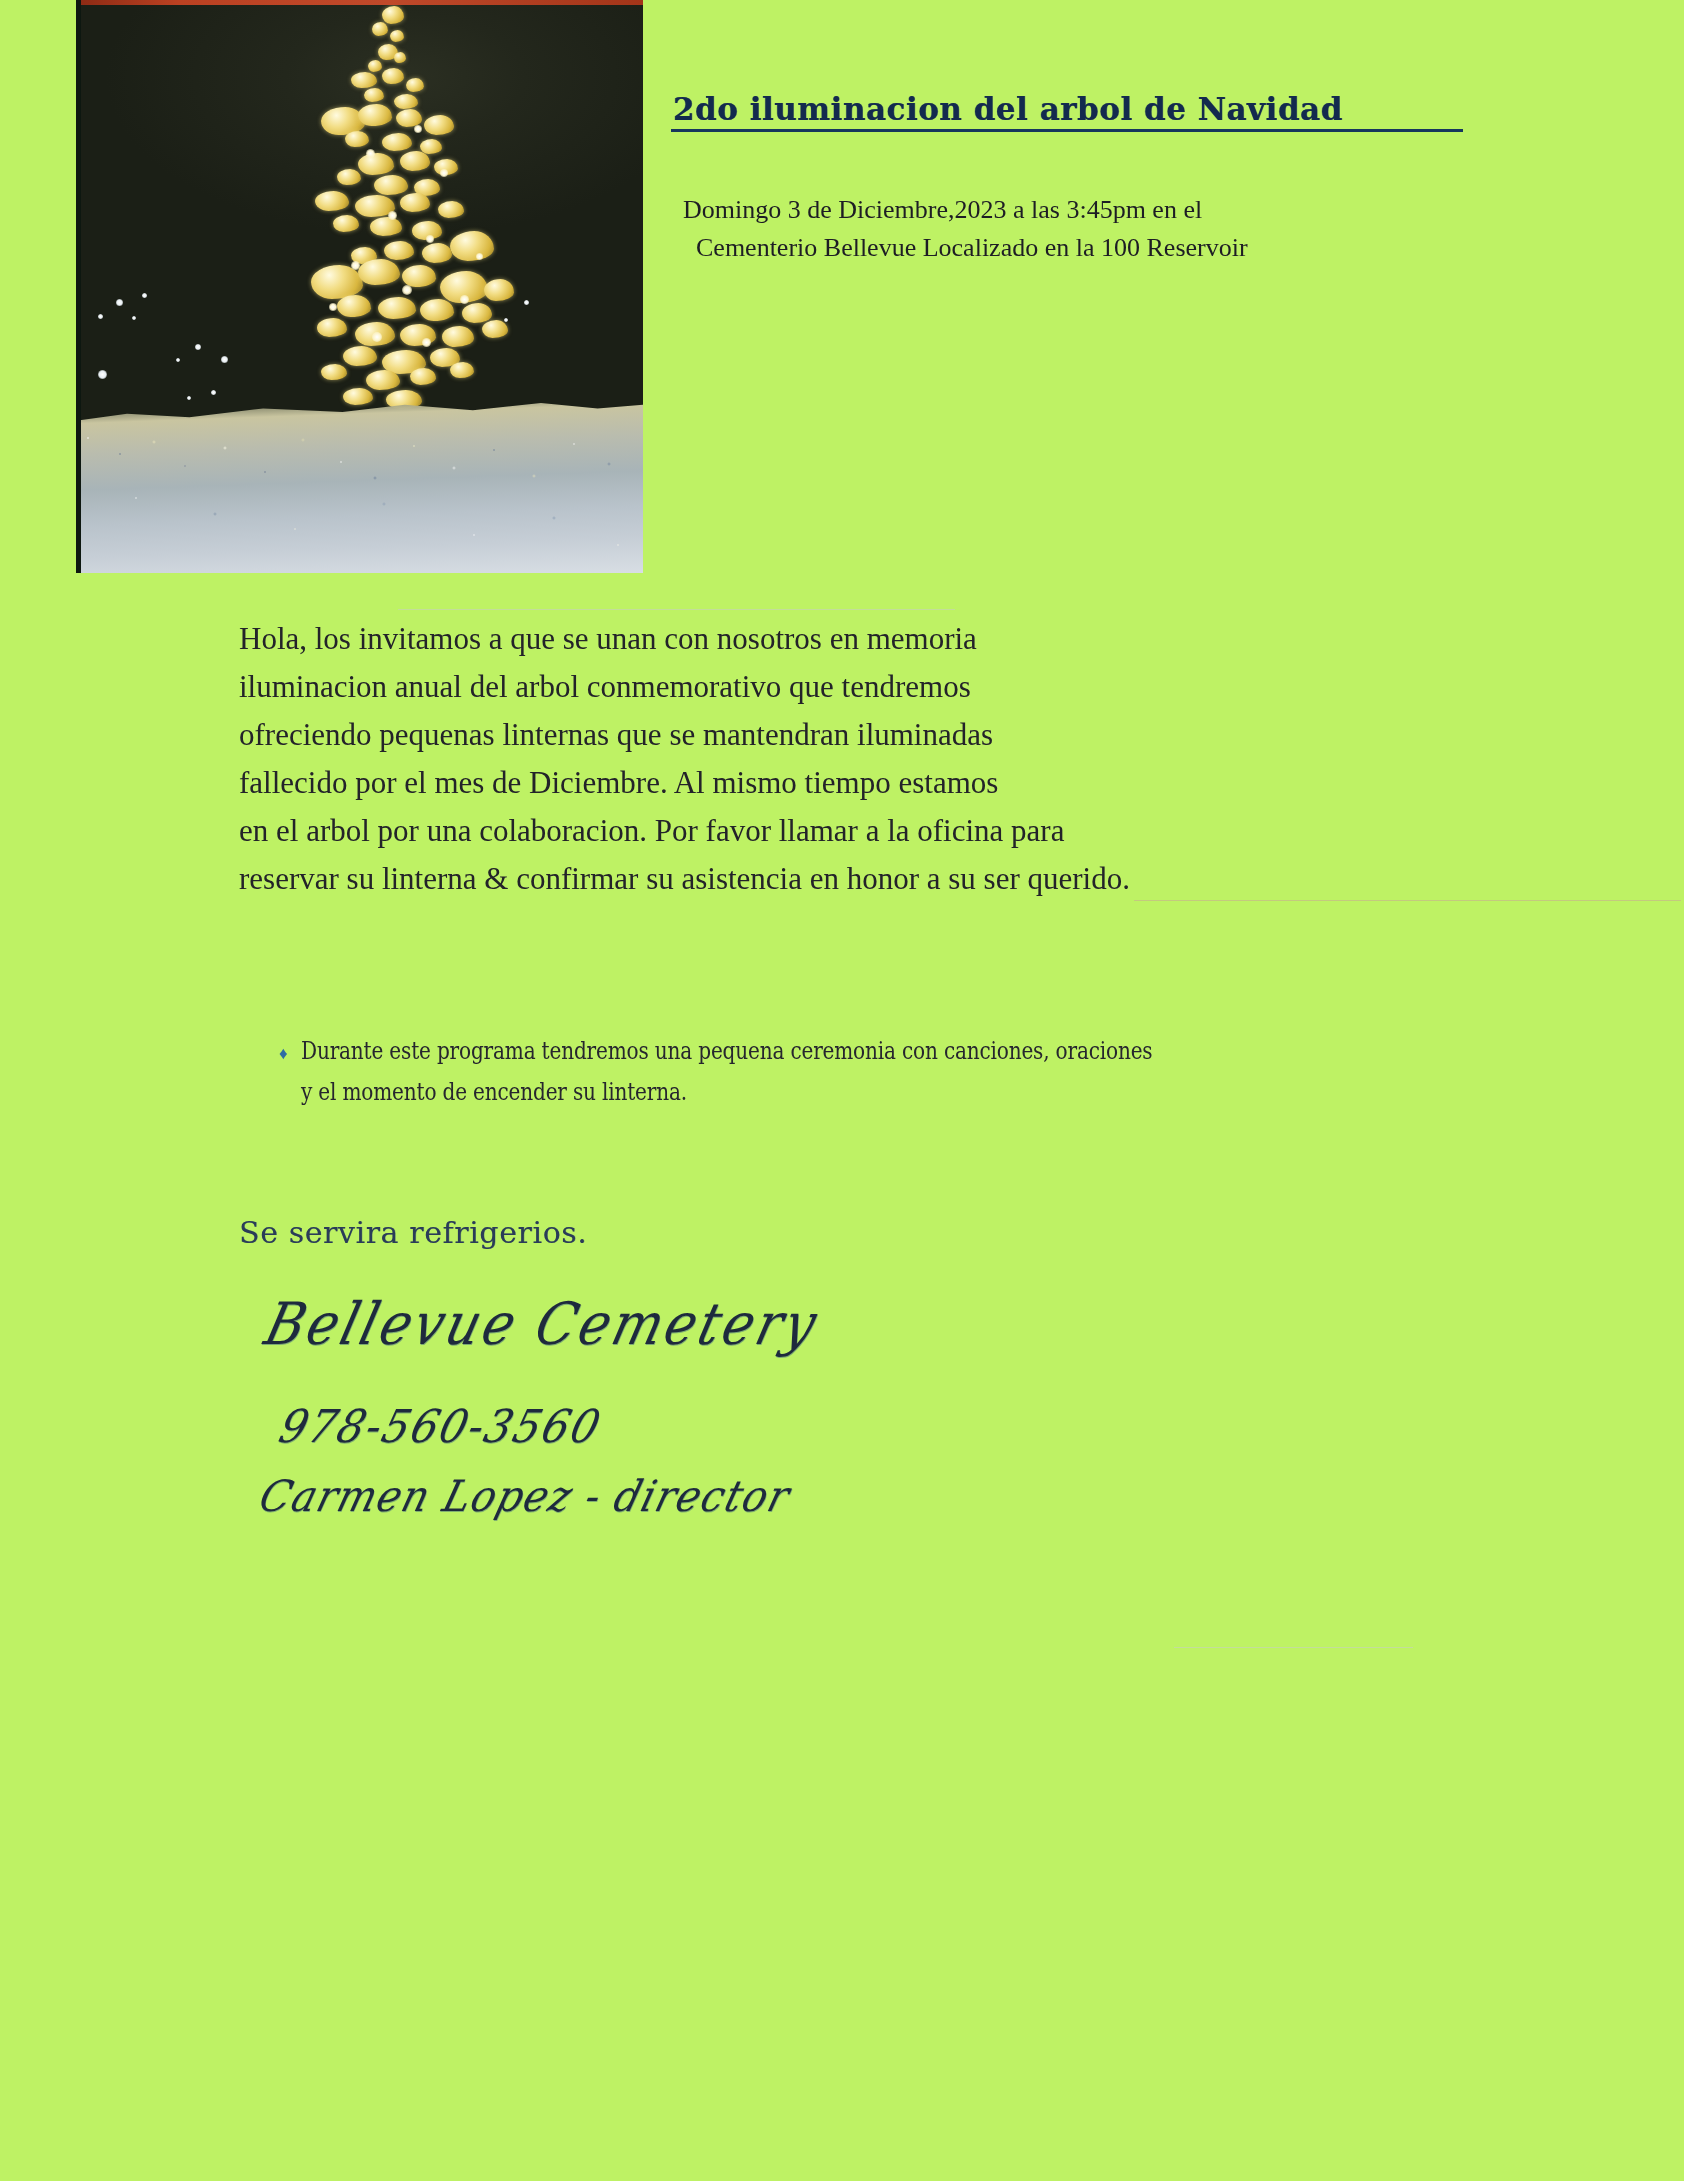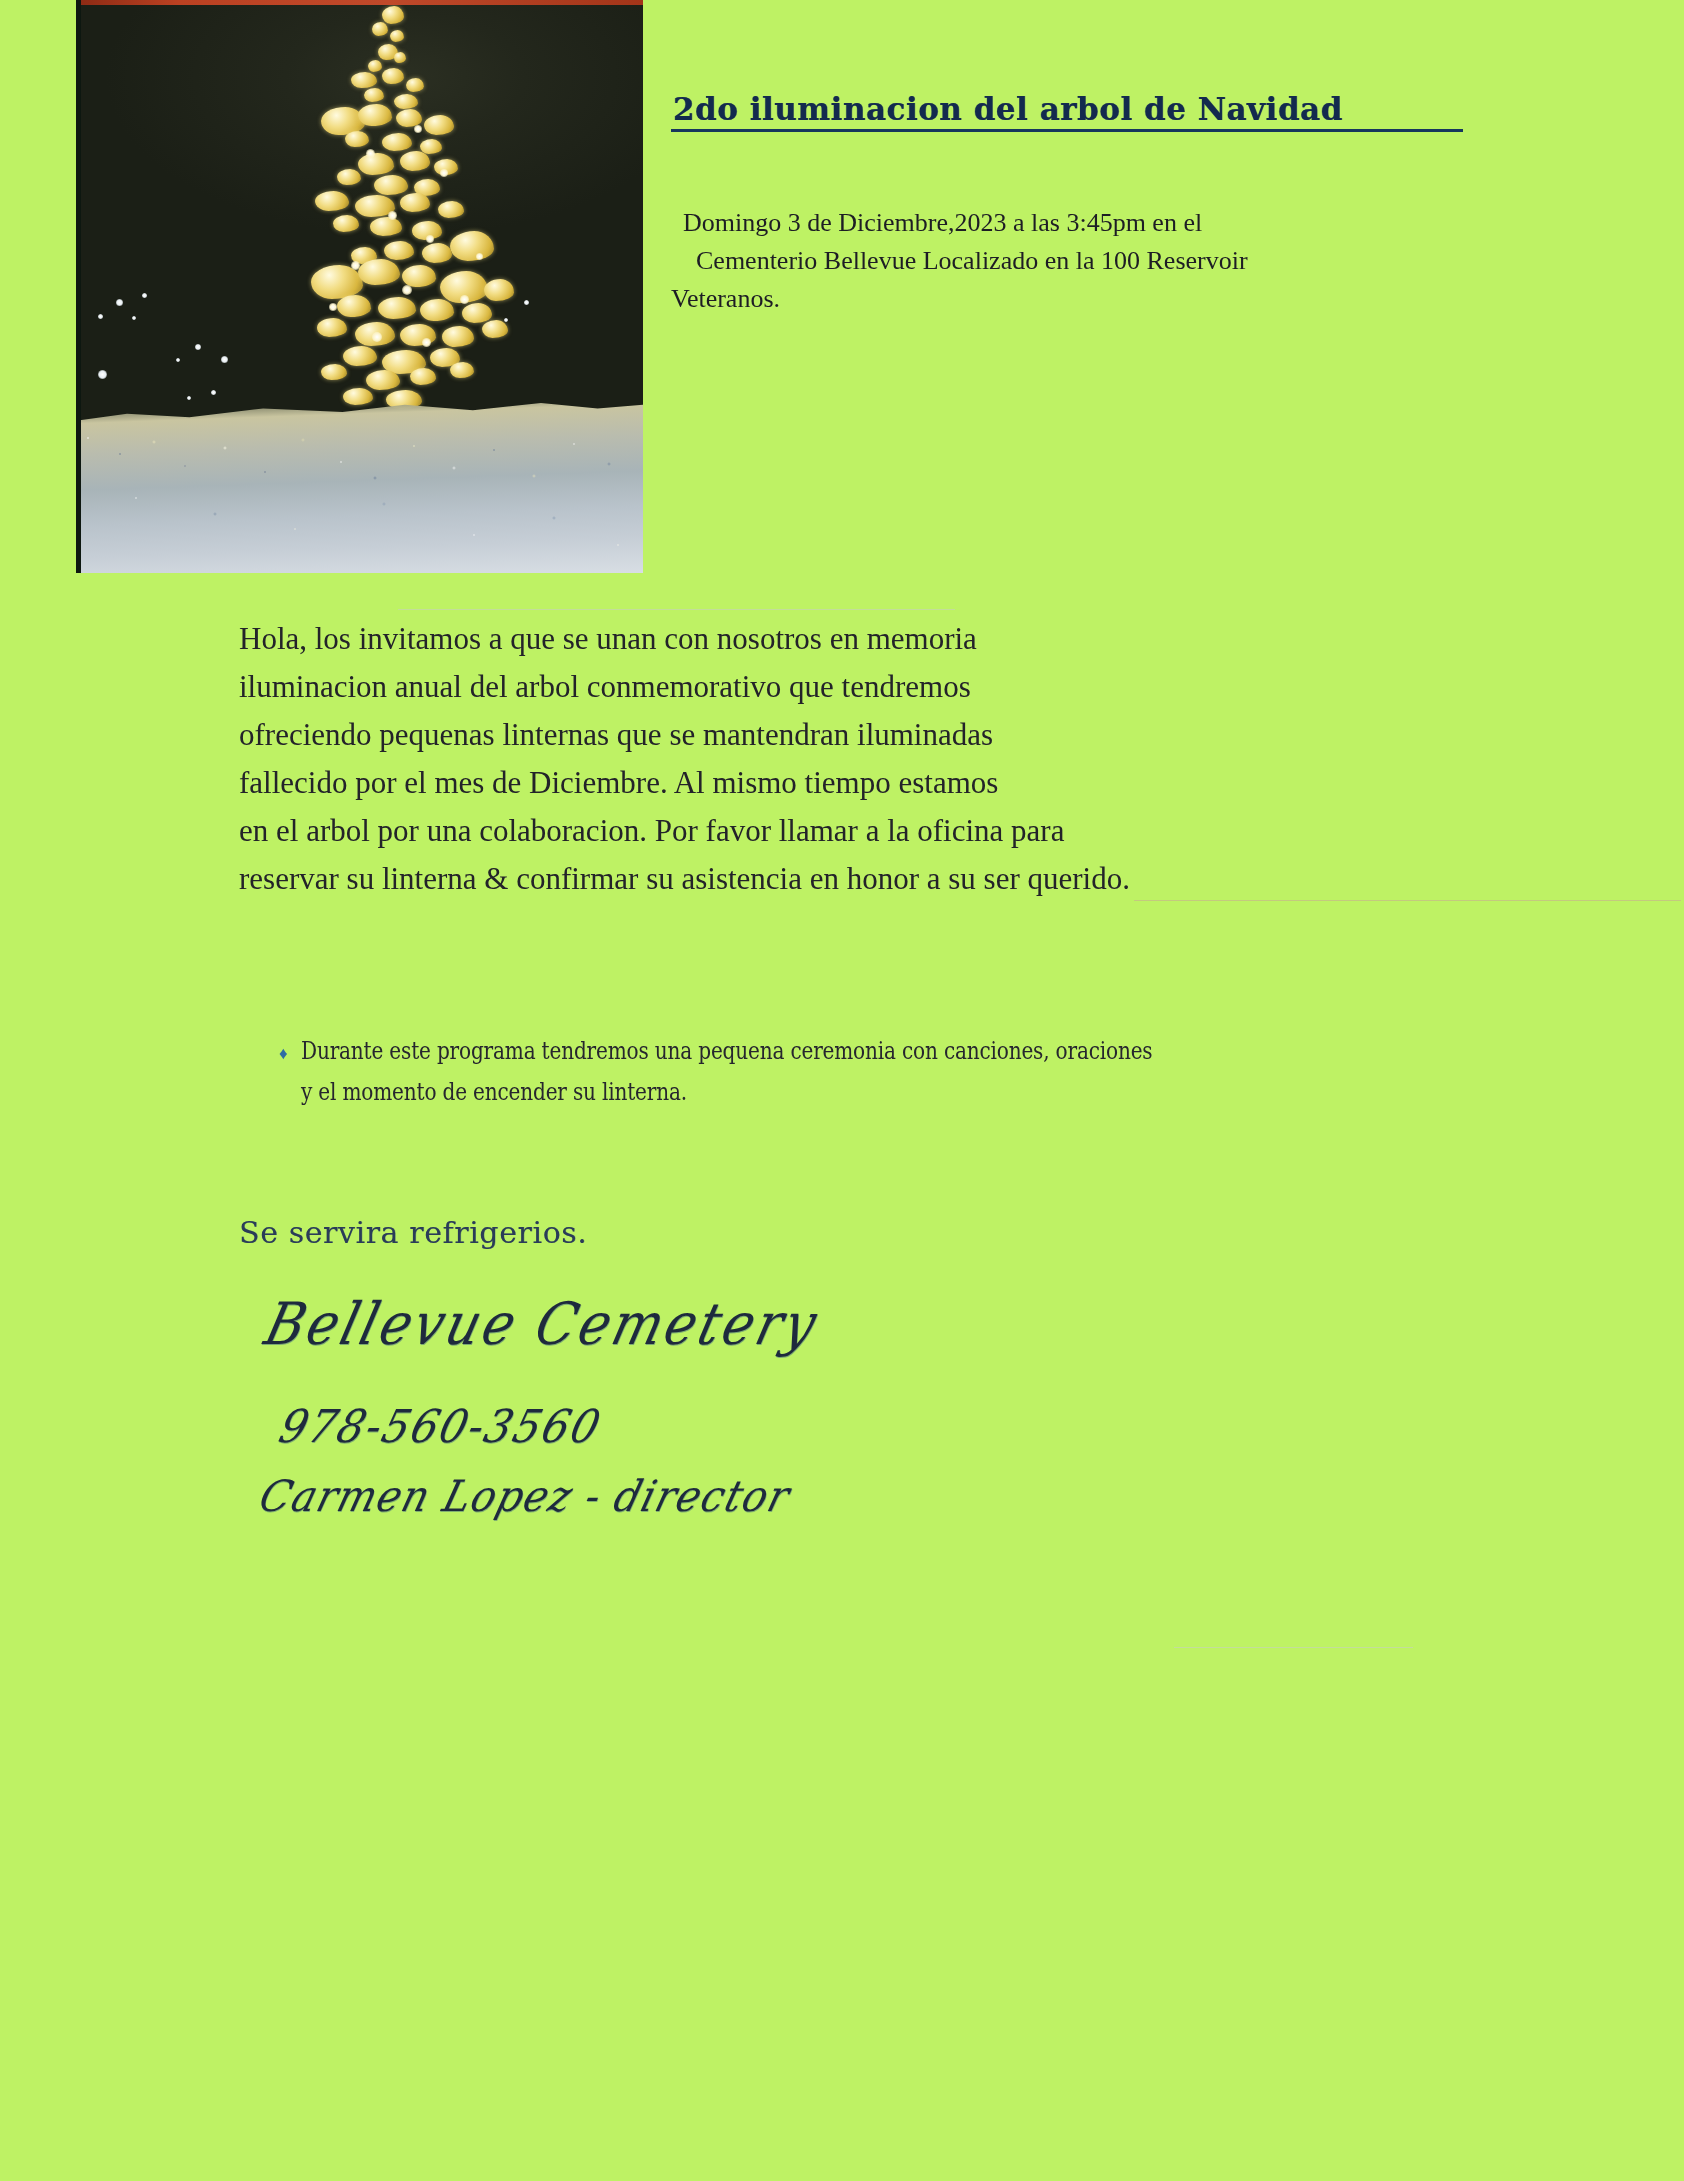--- a/index.html
+++ b/index.html
@@ -160,21 +160,21 @@
     top: 129px;
     width: 792px;
     height: 3px;
     background: #17365d;
   }
 
   
   #details {
     position: absolute;
     left: 683px;
-    top: 204px;
+    top: 191px;
     width: 816px;
     font-family: "Liberation Serif", serif;
     font-size: 26px;
     line-height: 38px;
     color: #1d1d24;
   }
   #details .d-line { white-space: nowrap; }
   #details .d-line.indent { margin-left: 13px; }
   #details .d-line.out { margin-left: -12px; }
 
@@ -380,21 +380,20 @@
     <div class="topstrip"></div>
     <div class="leftedge"></div>
   </div>
 
   <div id="headline">2do iluminacion del arbol de Navidad</div>
   <div id="headline-rule"></div>
 
   <div id="details">
     <div class="d-line">Domingo 3 de Diciembre,2023 a las 3:45pm en el</div>
     <div class="d-line indent">Cementerio Bellevue Localizado en la 100 Reservoir</div>
-    <div class="d-line out">Veteranos.</div>
   </div>
 
   <div id="bodytext">
     <div class="b-line">Hola, los invitamos a que se unan con nosotros en memoria</div>
     <div class="b-line">iluminacion anual del arbol conmemorativo que tendremos</div>
     <div class="b-line">ofreciendo pequenas linternas que se mantendran iluminadas</div>
     <div class="b-line">fallecido por el mes de Diciembre. Al mismo tiempo estamos</div>
     <div class="b-line">en el arbol por una colaboracion. Por favor llamar a la oficina para</div>
     <div class="b-line">reservar su linterna &amp; confirmar su asistencia en honor a su ser querido.</div>
   </div>

